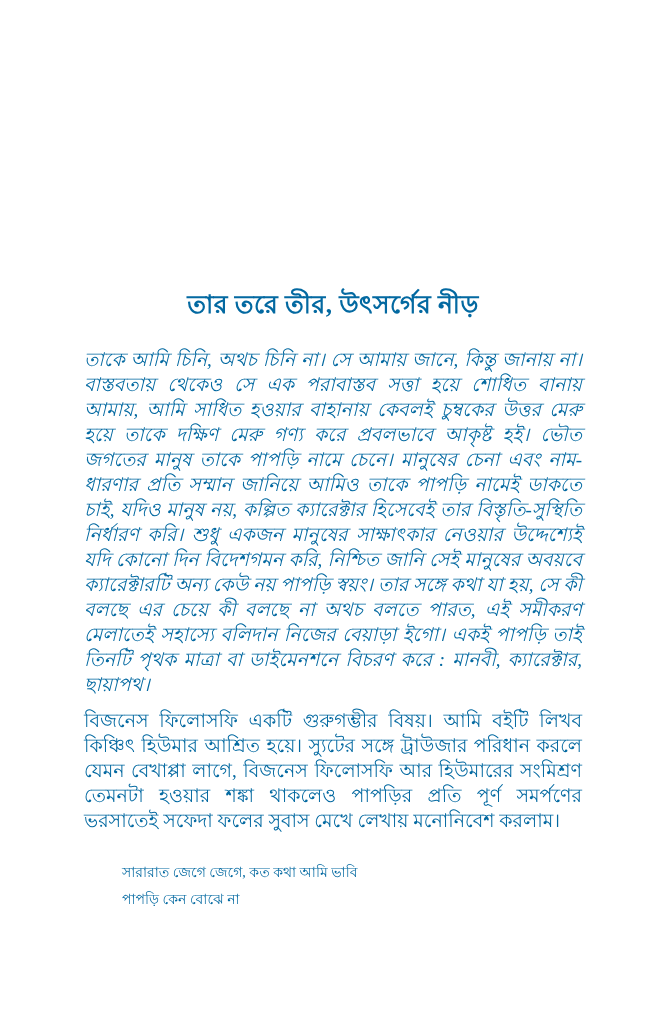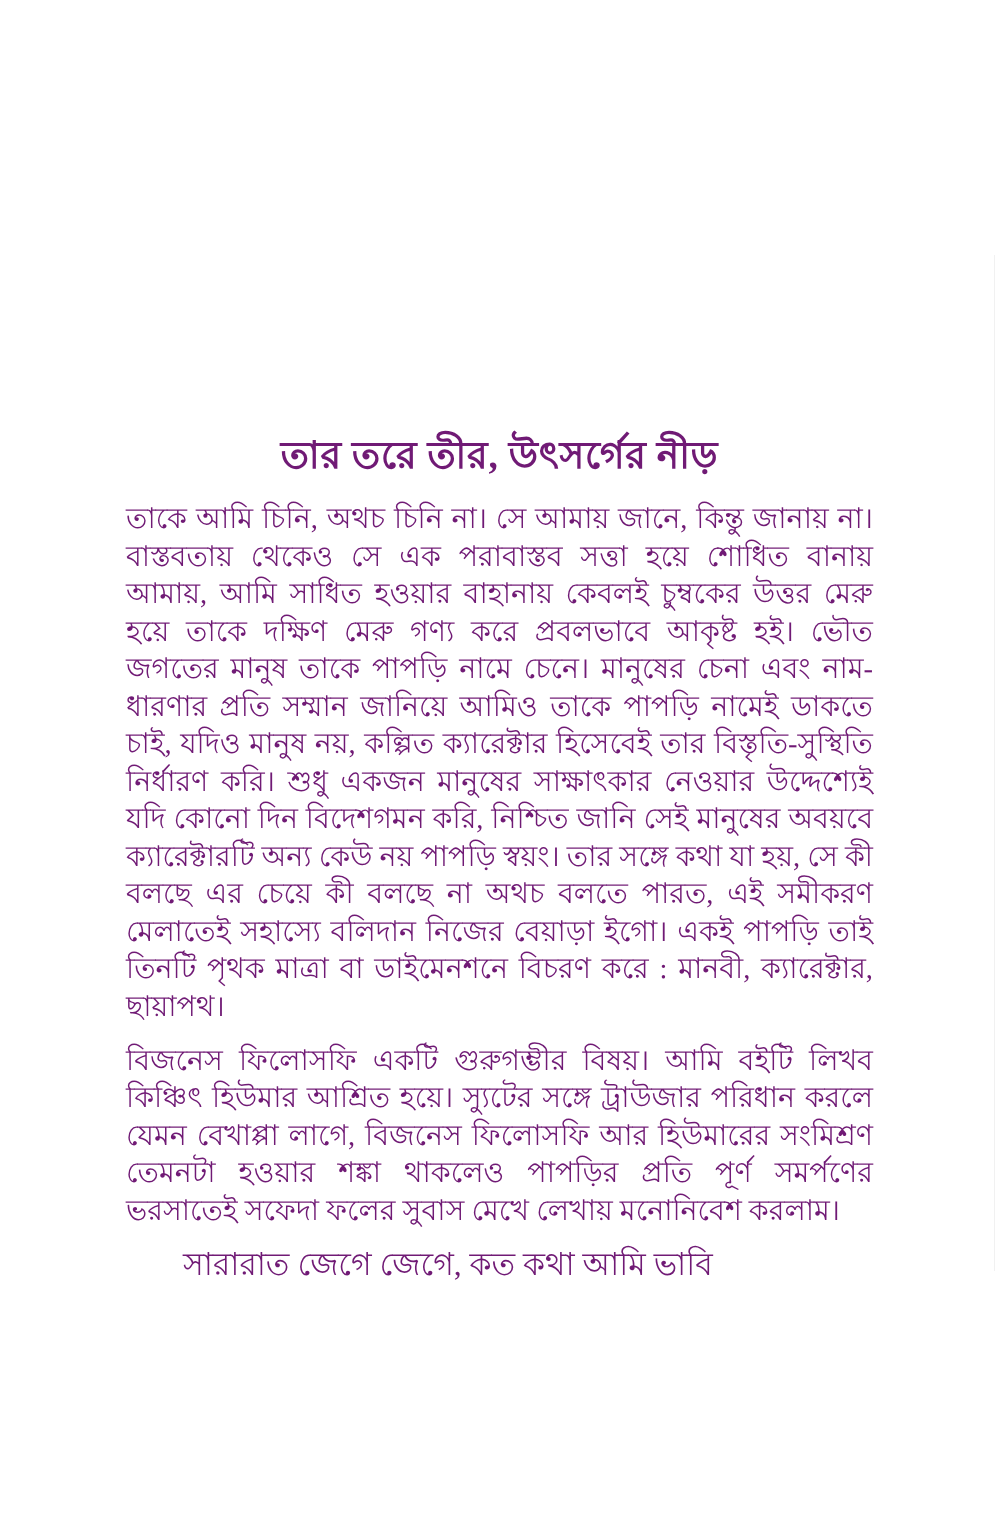--- a/index.html
+++ b/index.html
@@ -6,21 +6,21 @@
     margin: 0;
     padding: 0;
     background: #e8e8e8;
   }
   .book-page {
     position: relative;
     width: 663px;
     height: 1024px;
     margin: 0 auto;
     background: #ffffff;
-    color: #701a75;
+    color: #0369a1;
     font-family: "Liberation Serif", "DejaVu Serif", serif;
     overflow: hidden;
   }
   .content {
     position: absolute;
     top: 0;
     left: 84px;
     width: 498px;
   }
   .chapter-title {
@@ -31,44 +31,46 @@
     font-weight: 700;
     letter-spacing: 0.5px;
   }
   .body-para {
     margin: 0;
     text-align: justify;
     font-size: 19px;
     line-height: 25px;
   }
   .body-para.first {
-    margin-top: 12px;
+    margin-top: 25px;
+    font-style: italic;
   }
   .body-para + .body-para {
     margin-top: 11px;
   }
   .verse-block {
-    margin-top: 10px;
+    margin-top: 26px;
     padding-left: 38px;
-    font-size: 21px;
+    font-size: 14px;
     line-height: 27px;
   }
   .verse-line {
     white-space: pre;
   }
 </style>
 </head>
 <body>
 
 <div class="book-page">
   <div class="content">
     <h1 class="chapter-title">তার তরে তীর, উৎসর্গের নীড়</h1>
 
     <p class="body-para first">তাকে আমি চিনি, অথচ চিনি না। সে আমায় জানে, কিন্তু জানায় না। বাস্তবতায় থেকেও সে এক পরাবাস্তব সত্তা হয়ে শোধিত বানায় আমায়, আমি সাধিত হওয়ার বাহানায় কেবলই চুম্বকের উত্তর মেরু হয়ে তাকে দক্ষিণ মেরু গণ্য করে প্রবলভাবে আকৃষ্ট হই। ভৌত জগতের মানুষ তাকে পাপড়ি নামে চেনে। মানুষের চেনা এবং নাম-ধারণার প্রতি সম্মান জানিয়ে আমিও তাকে পাপড়ি নামেই ডাকতে চাই, যদিও মানুষ নয়, কল্পিত ক্যারেক্টার হিসেবেই তার বিস্তৃতি-সুস্থিতি নির্ধারণ করি। শুধু একজন মানুষের সাক্ষাৎকার নেওয়ার উদ্দেশ্যেই যদি কোনো দিন বিদেশগমন করি, নিশ্চিত জানি সেই মানুষের অবয়বে ক্যারেক্টারটি অন্য কেউ নয় পাপড়ি স্বয়ং। তার সঙ্গে কথা যা হয়, সে কী বলছে এর চেয়ে কী বলছে না অথচ বলতে পারত, এই সমীকরণ মেলাতেই সহাস্যে বলিদান নিজের বেয়াড়া ইগো। একই পাপড়ি তাই তিনটি পৃথক মাত্রা বা ডাইমেনশনে বিচরণ করে : মানবী, ক্যারেক্টার, ছায়াপথ।</p>
 
     <p class="body-para">বিজনেস ফিলোসফি একটি গুরুগম্ভীর বিষয়। আমি বইটি লিখব কিঞ্চিৎ হিউমার আশ্রিত হয়ে। স্যুটের সঙ্গে ট্রাউজার পরিধান করলে যেমন বেখাপ্পা লাগে, বিজনেস ফিলোসফি আর হিউমারের সংমিশ্রণ তেমনটা হওয়ার শঙ্কা থাকলেও পাপড়ির প্রতি পূর্ণ সমর্পণের ভরসাতেই সফেদা ফলের সুবাস মেখে লেখায় মনোনিবেশ করলাম।</p>
 
 
     <div class="verse-block">
       <div class="verse-line">সারারাত জেগে জেগে, কত কথা আমি ভাবি</div>
+      <div class="verse-line">পাপড়ি কেন বোঝে না</div>
     </div>
   </div>
 </div>
 
 </body></html>

